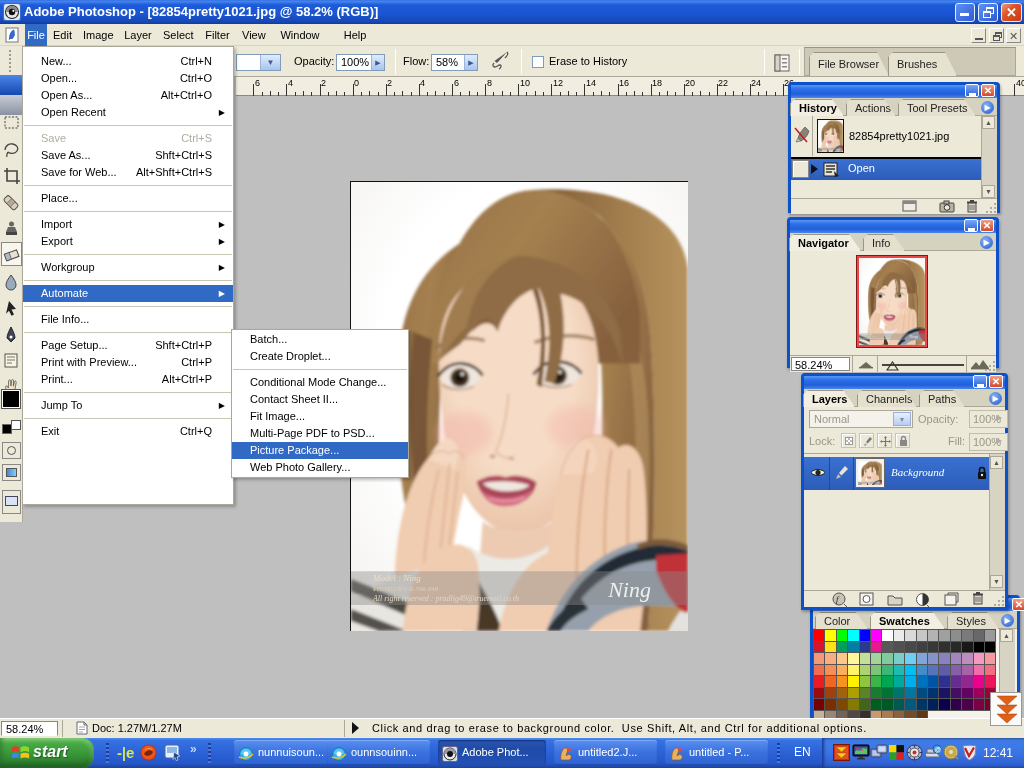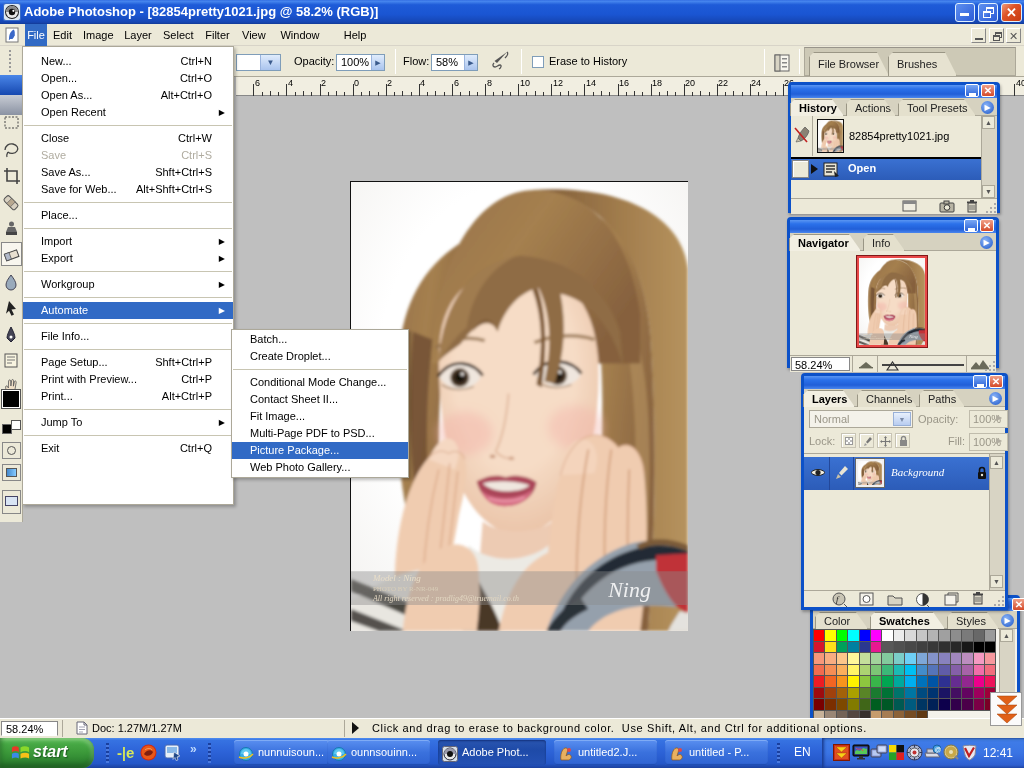--- a/index.html
+++ b/index.html
@@ -423,21 +423,21 @@
 <div class="abs" style="left:58px;top:14px;font-size:11px">82854pretty1021.jpg</div>
 <div class="abs" style="left:0;top:41px;width:190px;height:2px;background:#000"></div>
 <div class="abs" style="left:0;top:43px;width:190px;height:21px;background:linear-gradient(180deg,#3a71d2,#2c5cb8)">
         <span style="position:absolute;left:1px;top:1px;width:17px;height:18px;background:#ece9d8;border:1px solid #888;box-shadow:inset 1px 1px 0 #fff"></span>
         <span style="position:absolute;left:20px;top:5px;width:0;height:0;border-left:7px solid #111;border-top:5px solid transparent;border-bottom:5px solid transparent"></span>
         <svg style="position:absolute;left:31px;top:2px" width="18" height="17" viewBox="0 0 18 17">
           <rect x="2" y="2" width="13" height="13" fill="#e8e4d4" stroke="#222"></rect>
           <path d="M4,5 h9 M4,8 h9 M4,11 h6" stroke="#333" stroke-width="1.4"></path>
           <path d="M12,10 l5,5 l-4,1 z" fill="#222"></path>
         </svg>
-        <span style="position:absolute;left:57px;top:3px;color:#fff;font-weight:bold;font-size:11px">Open</span>
+        <span style="position:absolute;left:57px;top:3px;color:#fff;font-weight:normal;font-size:11px">Open</span>
       </div>
 <div class="scol" style="left:190px;top:0;width:16px;height:82px">
         <div class="sarr" style="top:0">▲</div>
         <div class="sarr" style="bottom:0">▼</div>
       </div>
 </div>
 <div style="position:relative;height:16px;background:#ece9d8;border-top:1px solid #aca899">
       <svg style="position:absolute;left:111px;top:1px" width="15" height="13" viewBox="0 0 15 13">
         <rect x="1" y="1" width="13" height="10" fill="#f0ede0" stroke="#555"></rect>
         <rect x="1" y="1" width="13" height="3" fill="#888"></rect>
@@ -753,21 +753,20 @@
       <path d="M2,19 H22 L12,28 Z" fill="#e06018" stroke="#a04008" stroke-width=".5"></path>
     </svg>
   </div>
 <div class="abs" style="z-index:10;left:0;top:0">
 <div class="abs menu" style="left:22px;top:46px;width:212px;height:459px;padding-top:6px">
 <div class="mi ">New...<span class="sc">Ctrl+N</span></div>
 <div class="mi ">Open...<span class="sc">Ctrl+O</span></div>
 <div class="mi ">Open As...<span class="sc">Alt+Ctrl+O</span></div>
 <div class="mi ">Open Recent<span class="arr">▶</span></div>
 <div class="msep"></div>
-<div class="mi ">Close<span class="sc">Ctrl+W</span></div>
 <div class="mi dis">Save<span class="sc">Ctrl+S</span></div>
 <div class="mi ">Save As...<span class="sc">Shft+Ctrl+S</span></div>
 <div class="mi ">Save for Web...<span class="sc">Alt+Shft+Ctrl+S</span></div>
 <div class="msep"></div>
 <div class="mi ">Place...</div>
 <div class="msep"></div>
 <div class="mi ">Import<span class="arr">▶</span></div>
 <div class="mi ">Export<span class="arr">▶</span></div>
 <div class="msep"></div>
 <div class="mi ">Workgroup<span class="arr">▶</span></div>

